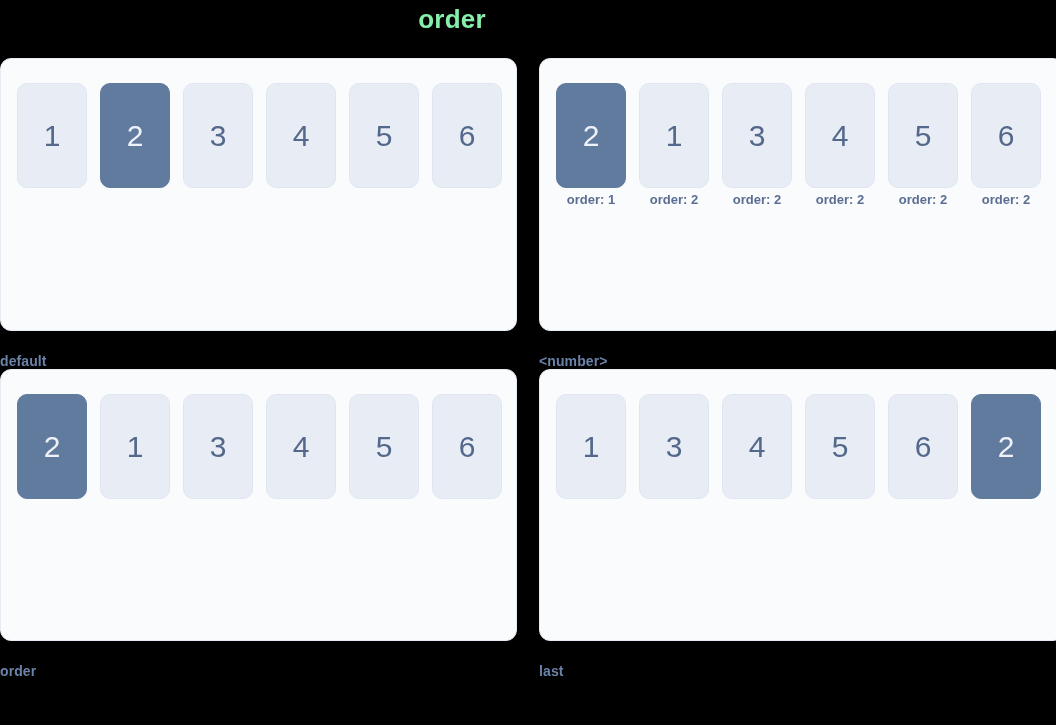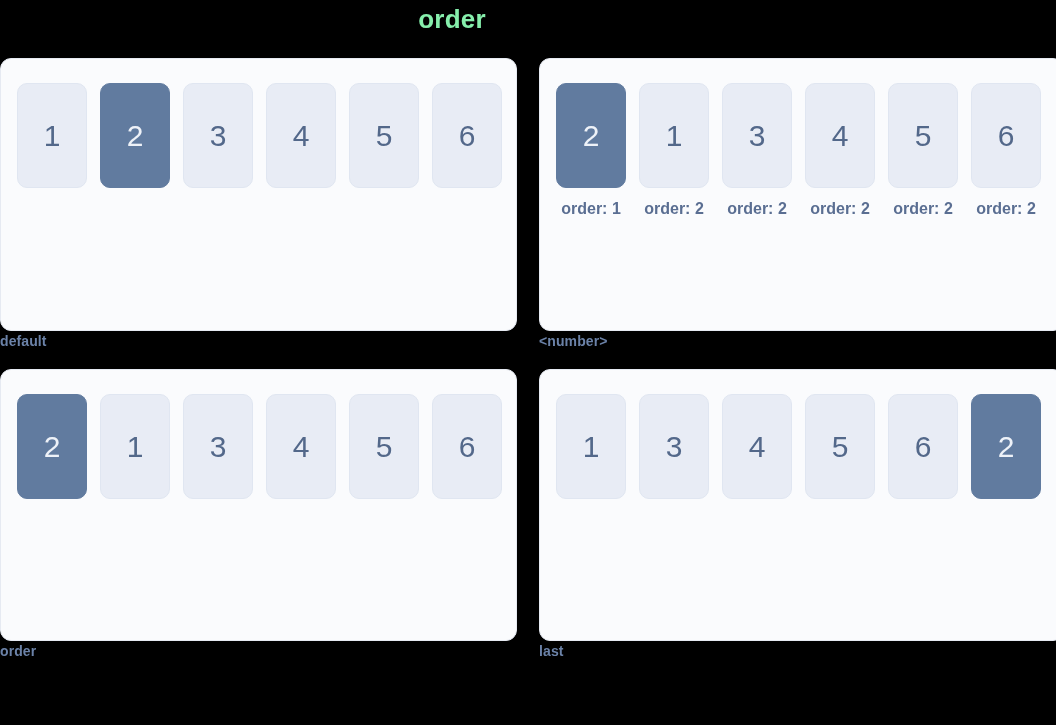--- a/index.html
+++ b/index.html
@@ -75,29 +75,29 @@
     font-weight: normal;
     color: #53688a;
   }
   .item-box.highlight {
     background: #617b9f;
     border-color: #617b9f;
     color: #eef2f8;
   }
 
   .item-note {
-    margin-top: 12px;
-    font-size: 16px;
+    margin-top: 4px;
+    font-size: 13px;
     font-weight: bold;
     color: #5a6e92;
     white-space: nowrap;
   }
 
   .panel-caption {
-    margin-top: 2px;
+    margin-top: 22px;
     font-size: 14px;
     font-weight: bold;
     color: #6b82a8;
     letter-spacing: 0.1px;
   }
 </style>
 </head>
 <body>
 
 <div class="page-title">order</div>

